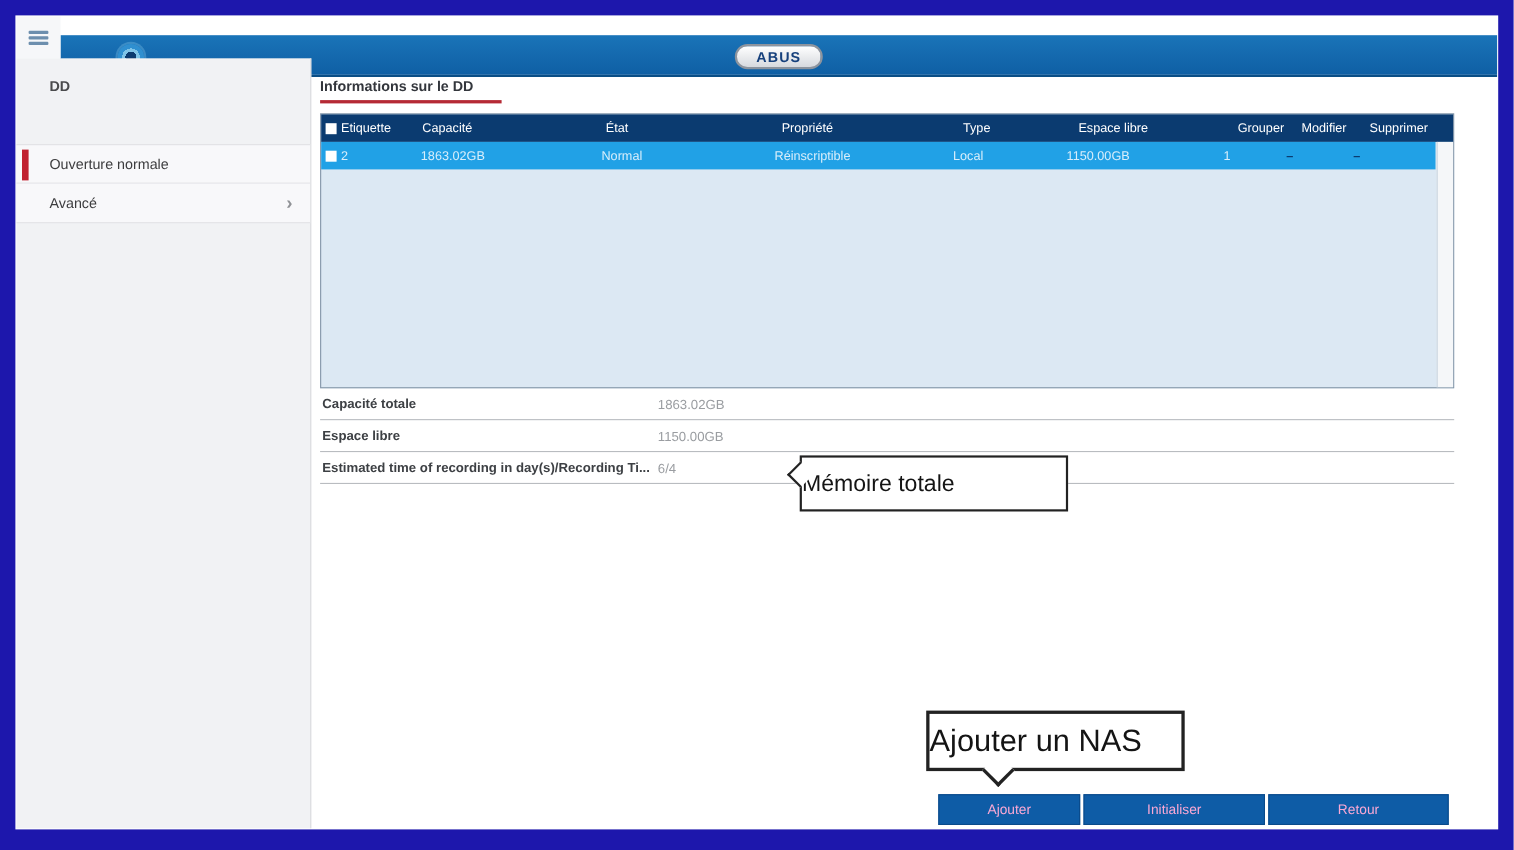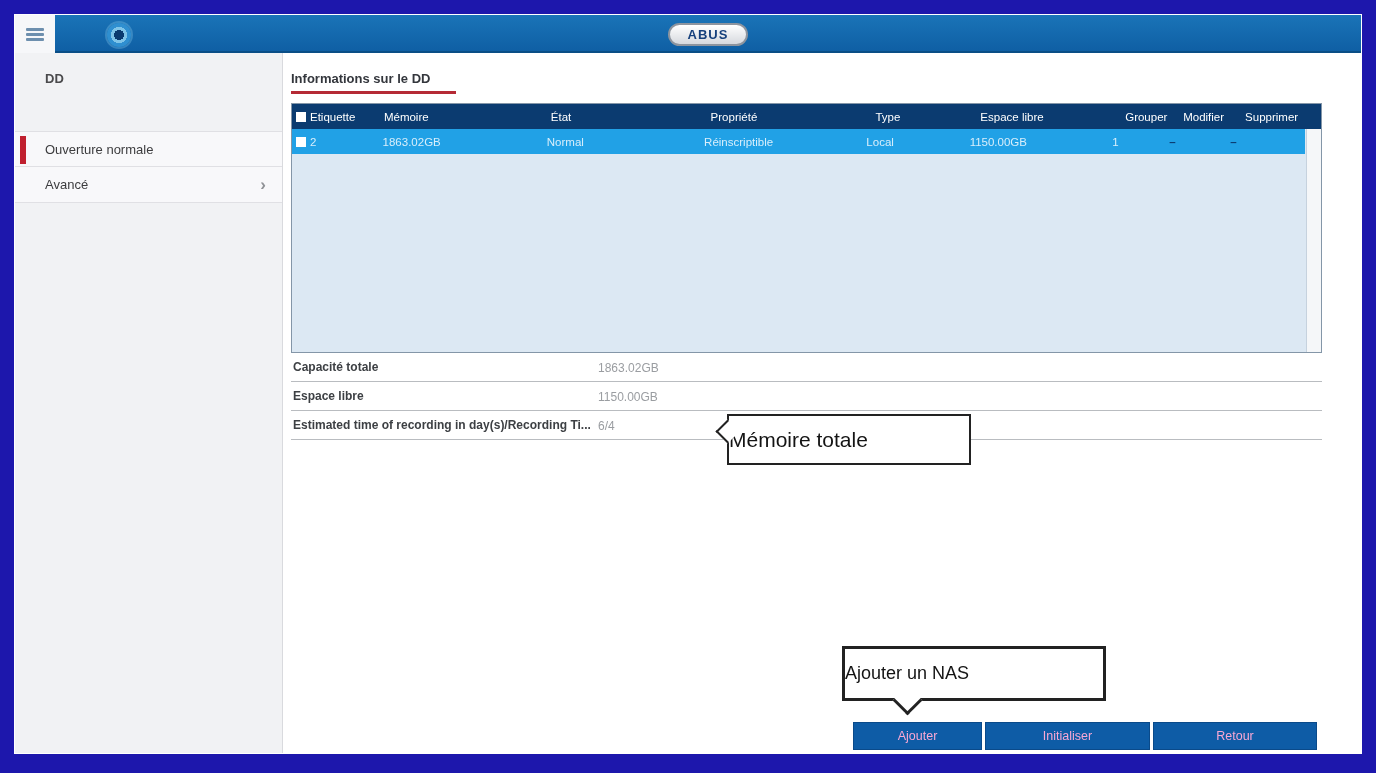--- a/index.html
+++ b/index.html
@@ -1,21 +1,21 @@
 <!DOCTYPE html>
 <html><head>
 <meta charset="utf-8">
 <style>
   * { margin:0; padding:0; box-sizing:border-box; }
   body { font-family:"Liberation Sans", sans-serif; }
   .screen { position:relative; width:1376px; height:773px; background:#1d17ac; overflow:hidden; }
   .app { position:absolute; left:14px; top:14px; right:14px; bottom:19px; background:#ffffff; }
 
   
-  .topbar { position:absolute; left:41px; top:1px; right:1px; height:38px;
+  .topbar { position:absolute; left:41px; top:18px; right:1px; height:38px;
             background:linear-gradient(#1a74b8, #0f5fa4); border-bottom:2px solid #0a4e86; }
   .menu-tab { position:absolute; left:1px; top:1px; width:40px; height:38px; background:#f6f7f9;
               display:flex; align-items:center; justify-content:center; cursor:pointer; }
   .hamburger { width:18px; }
   .hamburger .bar { height:3px; background:#6d8fae; margin:2px 0; border-radius:1px; }
   .eye { position:absolute; left:52px; top:8px; width:24px; height:24px; border-radius:50%;
          background:radial-gradient(circle at 50% 50%, #0b3b70 0 5px, #7fc4e8 5px 8px, #2f8fd0 8px 12px);
          box-shadow:0 0 0 2px rgba(127,196,232,.35); cursor:pointer; }
   .logo { position:absolute; left:50%; top:8px; transform:translateX(-50%);
           width:80px; height:23px; background:linear-gradient(#ffffff,#d6d9de);
@@ -57,21 +57,21 @@
   .info-row { position:relative; height:29px; border-bottom:1px solid #b9bcc0; }
   .info-label { position:absolute; left:2px; top:7px; font-size:12px; font-weight:bold; color:#3d4044; }
   .info-value { position:absolute; left:307px; top:8px; font-size:12px; color:#9a9da1; }
 
   
   .callout { position:absolute; background:#ffffff; z-index:6;
              display:flex; align-items:center; justify-content:flex-start; color:#141414; }
   .callout-mem { left:713px; top:400px; width:244px; height:51px; border:2px solid #222; font-size:21px; }
   .callout-mem .tail { position:absolute; left:-10px; top:7px; width:17px; height:17px; background:#fff;
                        border-left:2px solid #222; border-bottom:2px solid #222; transform:rotate(45deg); }
-  .callout-nas { left:828px; top:632px; width:264px; height:55px; border:3px solid #222; font-size:18px; }
+  .callout-nas { left:828px; top:632px; width:235px; height:55px; border:3px solid #222; font-size:28px; }
   .callout-nas .tail { position:absolute; left:52px; bottom:-13px; width:21px; height:21px; background:#fff;
                        border-right:3px solid #222; border-bottom:3px solid #222; transform:rotate(45deg); }
 
   
   .btn { position:absolute; top:708px; height:28px; background:#0e5ca6; border:1px solid #0a4a8a;
          color:#f9a8d4; font-size:12.5px; display:flex; align-items:center; justify-content:center;
          cursor:pointer; }
   .btn-ajouter { left:839px; width:129px; }
   .btn-init { left:971px; width:165px; }
   .btn-retour { left:1139px; width:164px; }
@@ -108,21 +108,21 @@
 
     <div class="section-title">Informations sur le DD</div>
     <div class="section-underline"></div>
 
     <div class="table">
       <div class="thead">
         <div class="hcell c0">
           <span class="checkbox"></span>
           <span>Etiquette</span>
         </div>
-        <div class="hcell c1">Mémoire</div>
+        <div class="hcell c1">Capacité</div>
         <div class="hcell c2">État</div>
         <div class="hcell c3">Propriété</div>
         <div class="hcell c4">Type</div>
         <div class="hcell c5">Espace libre</div>
         <div class="hcell c6">Grouper</div>
         <div class="hcell c7">Modifier</div>
         <div class="hcell c8">Supprimer</div>
       </div>
       <div class="trow">
         <div class="rcell c0">

